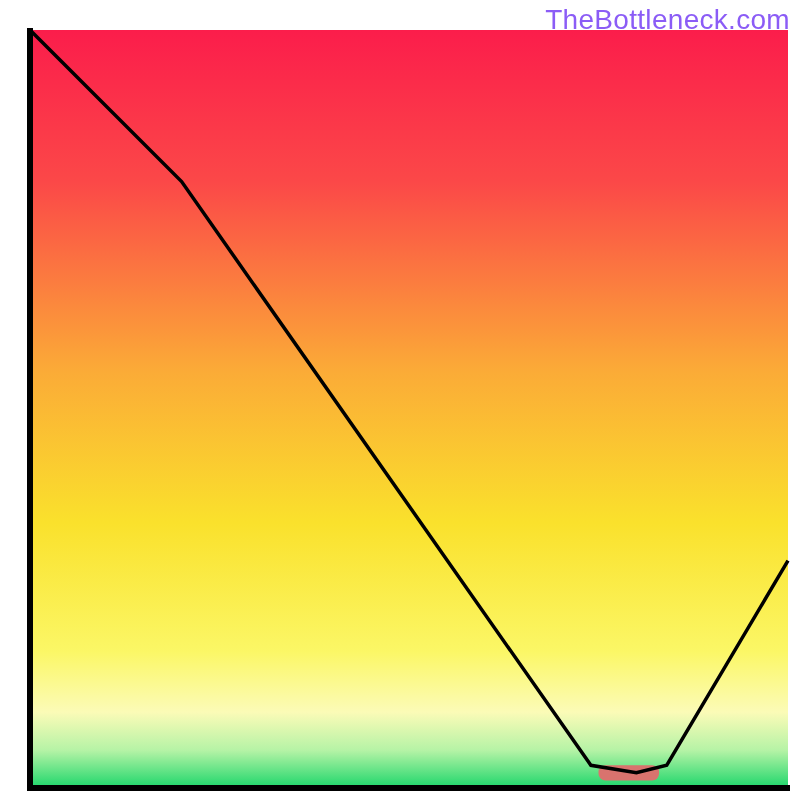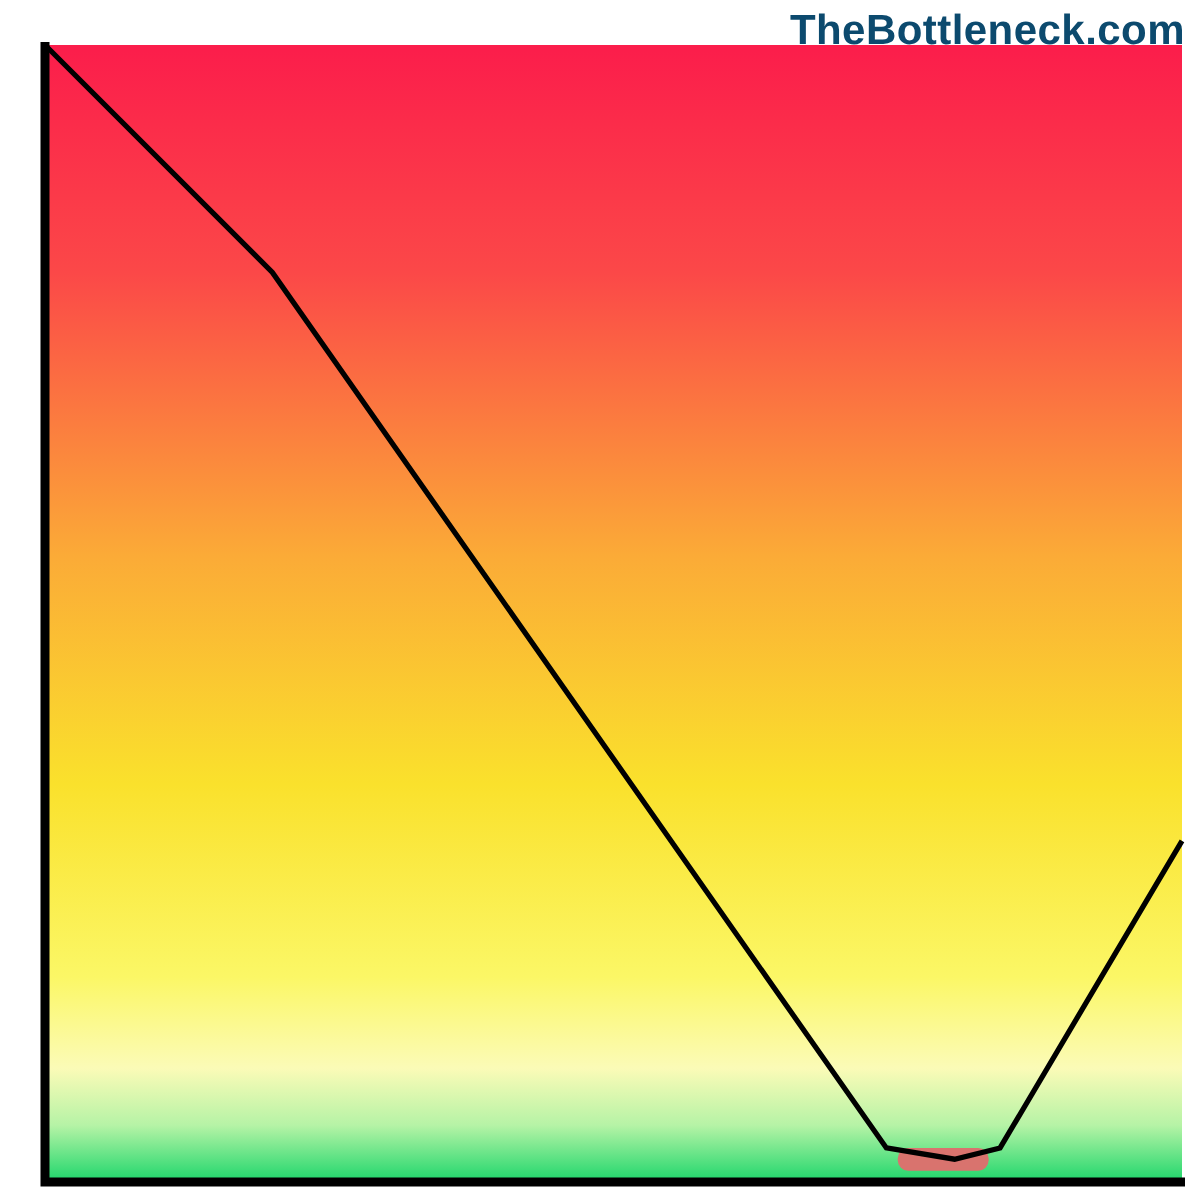--- a/index.html
+++ b/index.html
@@ -13,22 +13,22 @@
   .container {
     position: relative;
     width: 800px;
     height: 800px;
   }
   .watermark {
     position: absolute;
     top: 4px;
     right: 10px;
     font-size: 28px;
-    font-weight: 700;
-    color: #0c4a6e;
+    font-weight: 400;
+    color: #8b5cf6;
     letter-spacing: 0.3px;
   }
   svg {
     display: block;
   }
 </style>
 </head>
 <body>
 
 <div class="container">

